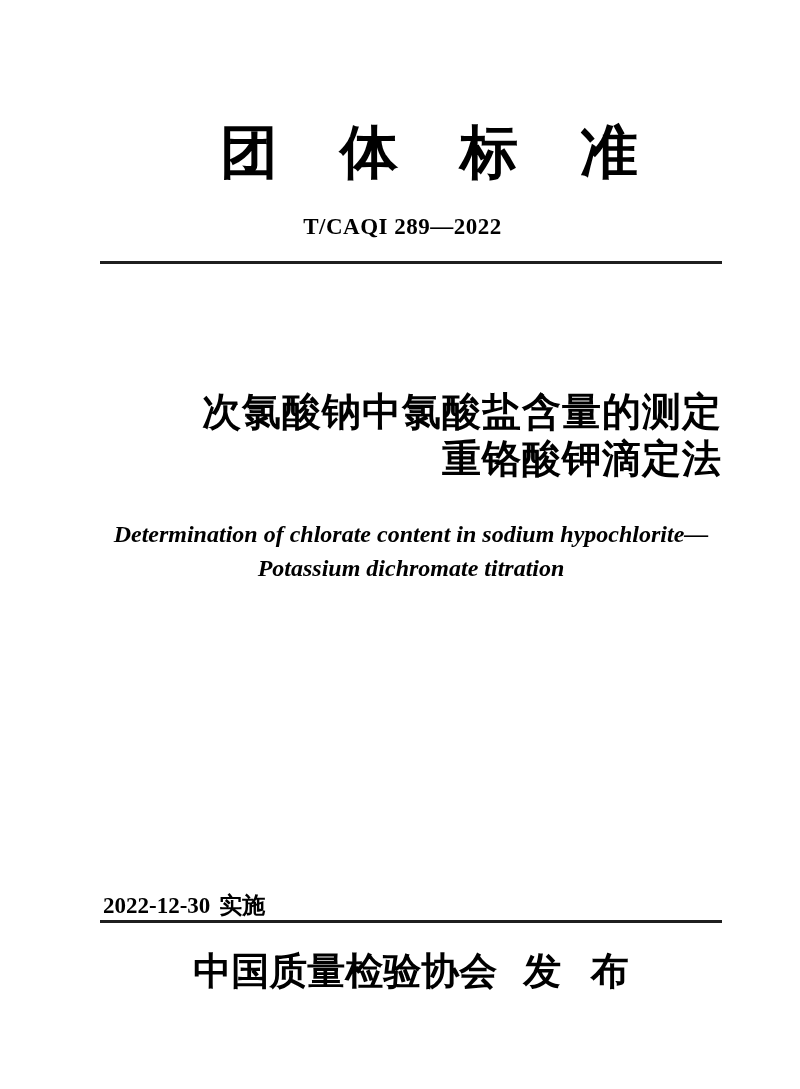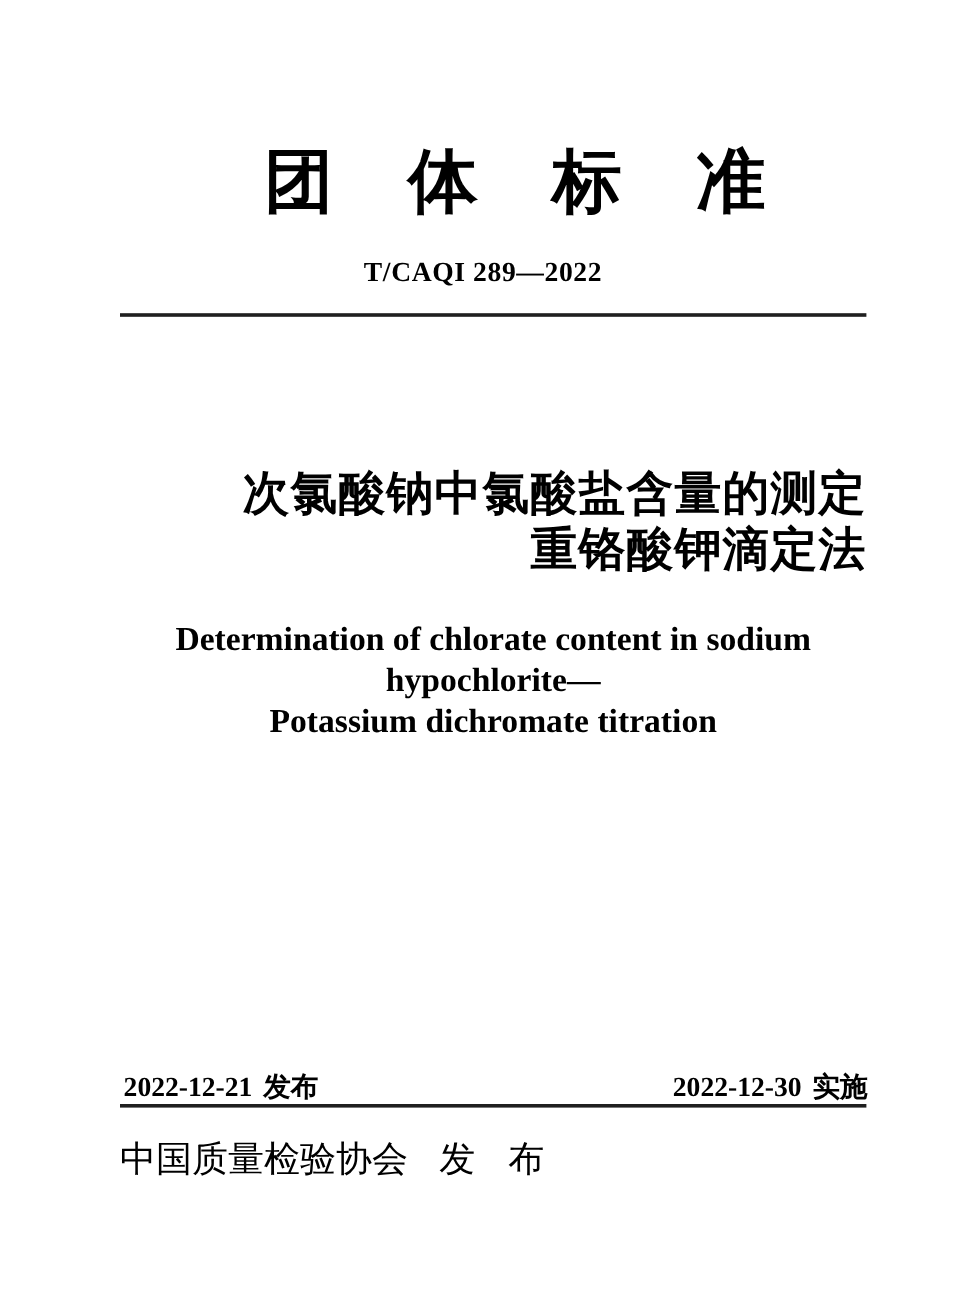--- a/index.html
+++ b/index.html
@@ -78,22 +78,23 @@
   }
 
   
   .title-en {
     position: absolute;
     left: 100px;
     top: 517px;
     width: 622px;
     text-align: center;
     font-weight: bold;
-    font-size: 28px;
+    font-size: 24px;
     line-height: 34px;
+    font-style: italic;
   }
 
   
   .dates {
     position: absolute;
     left: 103px;
     top: 890px;
     width: 620px;
     display: flex;
     justify-content: space-between;
@@ -102,22 +103,23 @@
     white-space: nowrap;
   }
   .dates .date-label { margin-left: 9px; }
 
   
   .publisher-row {
     position: absolute;
     left: 100px;
     top: 946px;
     width: 622px;
-    font-weight: normal;
-    font-size: 30px;
+    text-align: center;
+    font-weight: bold;
+    font-size: 38px;
     white-space: nowrap;
   }
   .publisher-action {
     margin-left: 26px;
     word-spacing: 20px;
   }
 </style>
 </head>
 <body>
 
@@ -135,23 +137,20 @@
     <div>重铬酸钾滴定法</div>
   </div>
 
   <div class="title-en serif">
     <div>Determination of chlorate content in sodium hypochlorite—</div>
     <div>Potassium dichromate titration</div>
   </div>
 
   <div class="dates">
     <div>
-      <span class="serif">2022-12-21</span><span class="sans date-label">发布</span>
-    </div>
-    <div>
       <span class="serif">2022-12-30</span><span class="sans date-label">实施</span>
     </div>
   </div>
 
   <div class="rule rule-bottom"></div>
 
   <div class="publisher-row serif">
     <span>中国质量检验协会</span><span class="publisher-action">发 布</span>
   </div>
 

